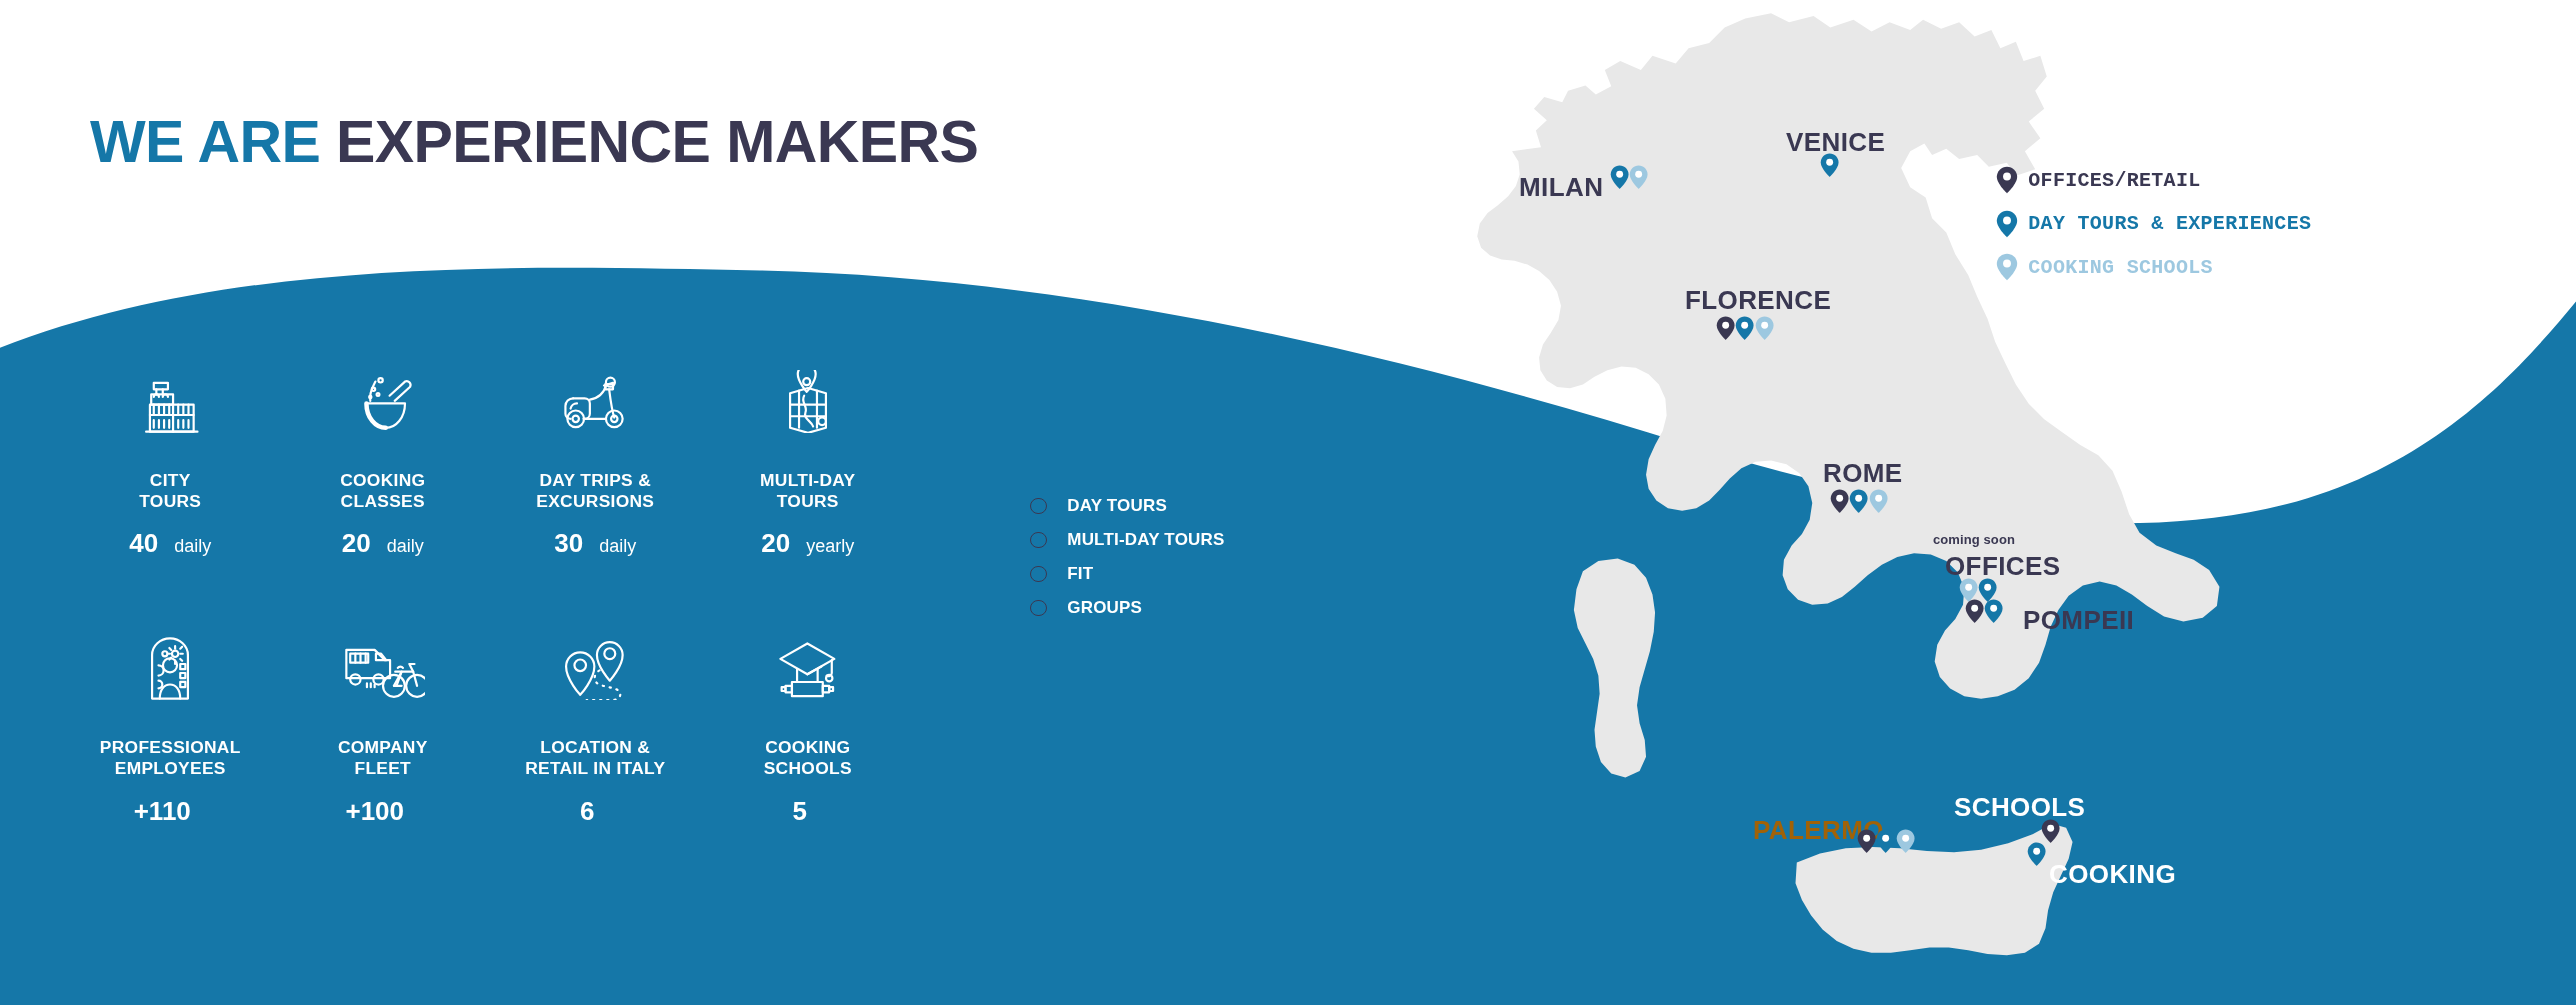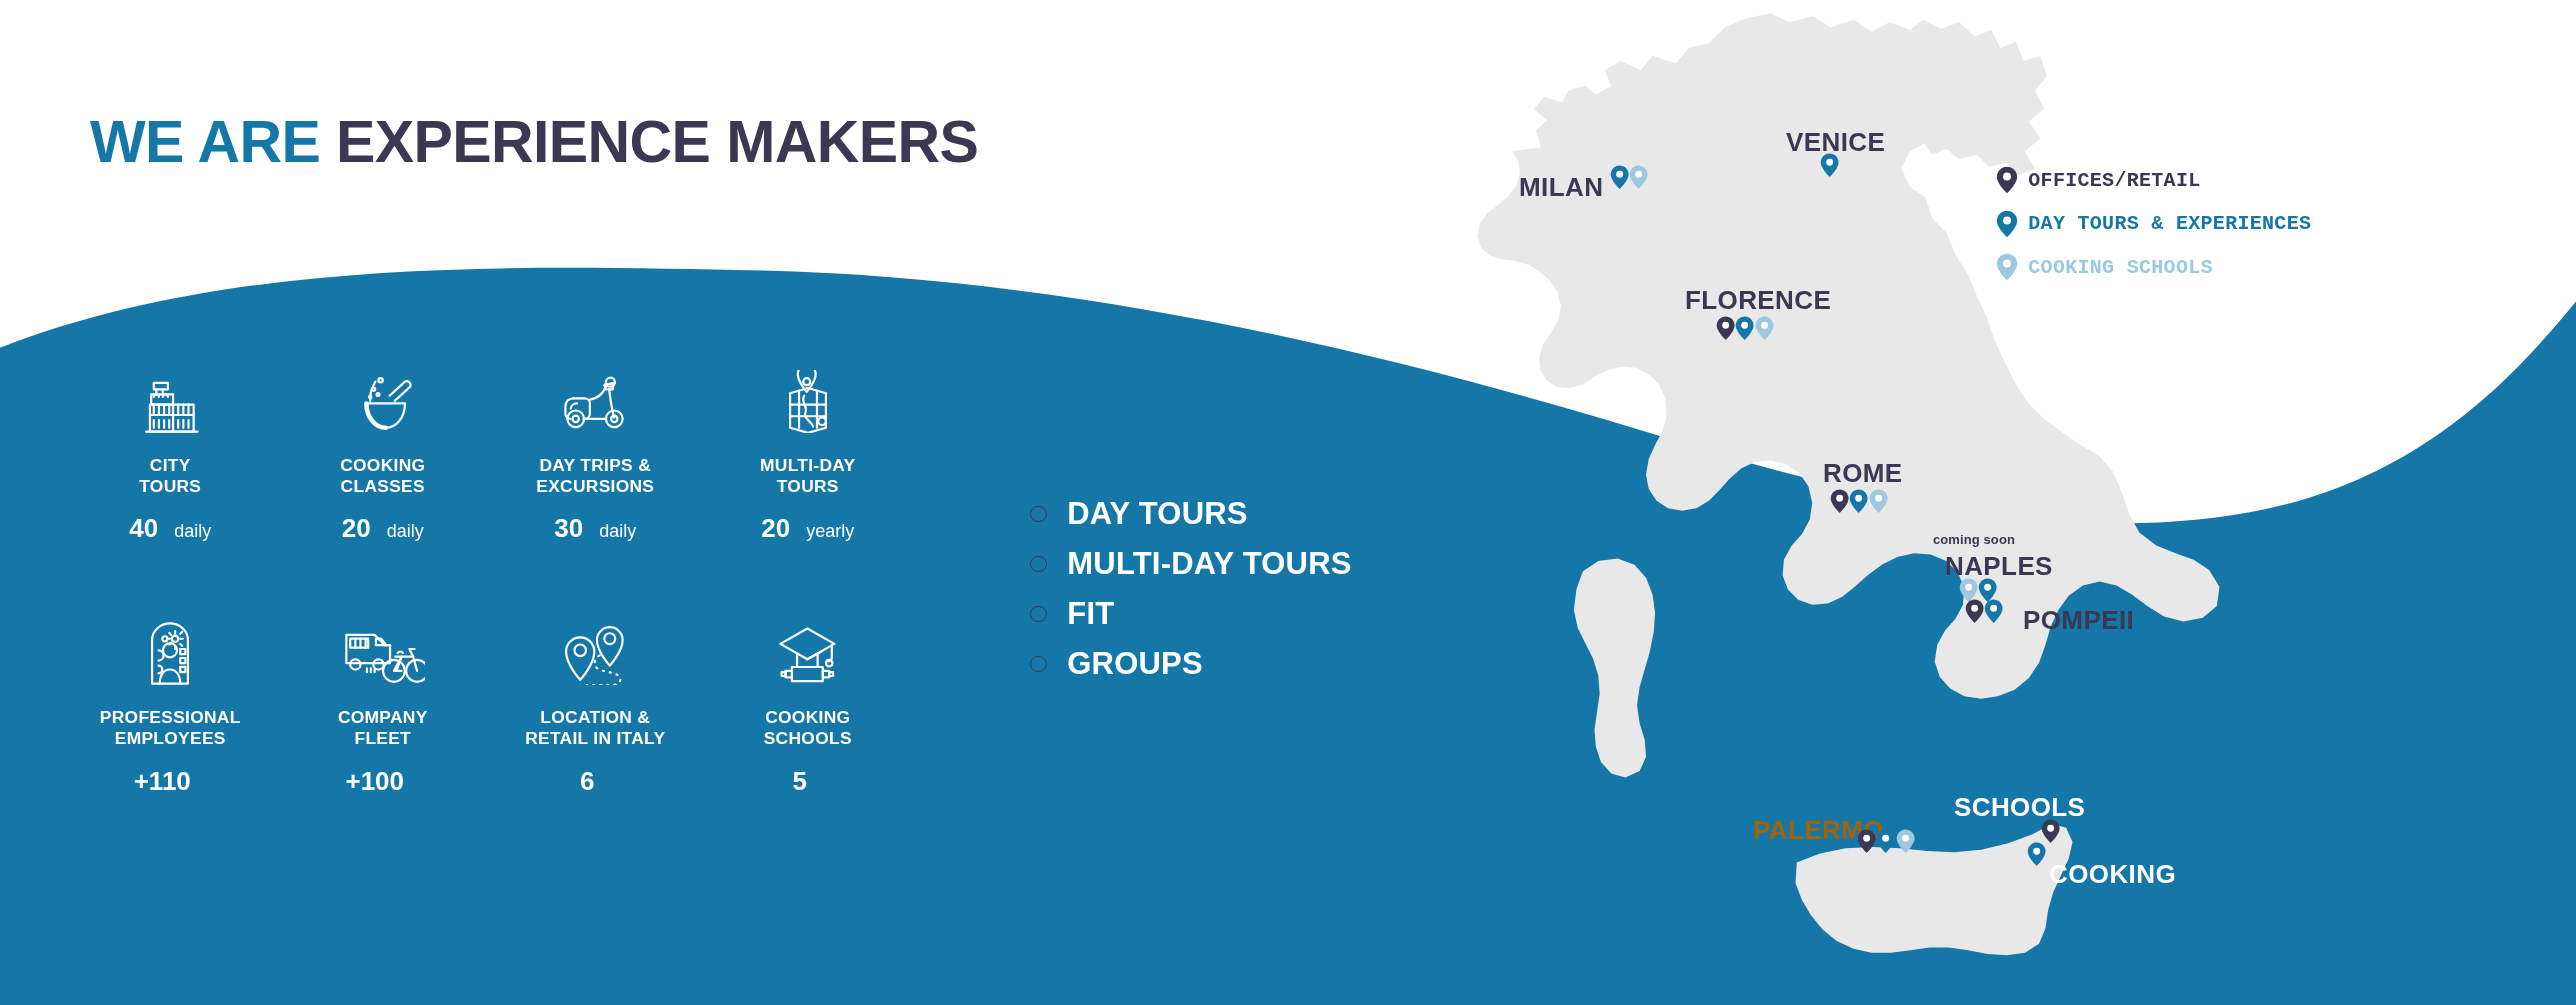--- a/index.html
+++ b/index.html
@@ -31,36 +31,36 @@
   .stats { position:absolute; left:64px; top:361px; width:850px; z-index:5; }
   .stats-row { display:flex; }
   .stats-row.row2 { margin-top:72px; }
   .stat {
     width:213px; display:flex; flex-direction:column;
     align-items:center; text-align:center; color:#ffffff;
   }
   .stat-icon { height:72px; display:flex; align-items:flex-end; justify-content:center; }
   .stat-icon svg { display:block; }
   .stat-label {
-    margin-top:22px; font-size:17.4px; font-weight:bold;
+    margin-top:37px; font-size:17.4px; font-weight:bold;
     line-height:1.18; letter-spacing:0.3px; text-transform:uppercase;
     white-space:pre-line;
   }
   .stat-value { margin-top:19.3px; font-size:26px; font-weight:bold; line-height:1; }
   .stat-value .unit { font-size:18px; font-weight:normal; margin-left:16px; }
 
   
   .bullets { position:absolute; left:1030px; top:496px; z-index:5; }
   .bullet-item { display:flex; align-items:center; margin-bottom:14px; }
   .bullet-dot {
     width:16.7px; height:16.7px; border-radius:50%;
     border:1.9px solid #3A3852; flex:0 0 auto; margin-right:20.6px;
   }
   .bullet-text {
-    color:#ffffff; font-size:31px; font-weight:bold; letter-spacing:0.2px;
+    color:#ffffff; font-size:17px; font-weight:bold; letter-spacing:0.2px;
     white-space:nowrap;
   }
 
   
   .legend { position:absolute; left:1996px; top:166px; z-index:6;font-family:Liberation Mono, monospace; }
   .legend-item { display:flex; align-items:center; margin-bottom:15.5px; }
   .legend-pin { width:22px; height:28px; flex:0 0 auto; margin-right:10.3px; }
   .legend-text { font-size:20px; font-weight:bold; letter-spacing:0.3px; white-space:nowrap; }
 
   
@@ -425,21 +425,21 @@
       </svg>
       <svg width="19.3" height="24.5" viewBox="0 0 34 44">
         <path d="M17,1 C8.2,1 1,8.2 1,17 C1,28 17,43 17,43 C17,43 33,28 33,17 C33,8.2 25.8,1 17,1 Z" fill="#9DC8E0"></path>
         <circle cx="17" cy="16.5" r="6.2" fill="#FFFFFF"></circle>
       </svg>
     </span>
   </div>
 
   <div class="city">
     <span class="city-sub" style="left:1933px; top:533px; color:#3A3852">coming soon</span>
-    <span class="city-label" style="left:1945px; top:553px; color:#3A3852">NAPLES</span>
+    <span class="city-label" style="left:1945px; top:553px; color:#3A3852">OFFICES</span>
     <span class="pin-row" style="left:1959px; top:578px;">
       <svg width="19.3" height="24.5" viewBox="0 0 34 44">
         <path d="M17,1 C8.2,1 1,8.2 1,17 C1,28 17,43 17,43 C17,43 33,28 33,17 C33,8.2 25.8,1 17,1 Z" fill="#9DC8E0"></path>
         <circle cx="17" cy="16.5" r="6.2" fill="#FFFFFF"></circle>
       </svg>
       <svg width="19.3" height="24.5" viewBox="0 0 34 44">
         <path d="M17,1 C8.2,1 1,8.2 1,17 C1,28 17,43 17,43 C17,43 33,28 33,17 C33,8.2 25.8,1 17,1 Z" fill="#1577A8"></path>
         <circle cx="17" cy="16.5" r="6.2" fill="#FFFFFF"></circle>
       </svg>
     </span>

